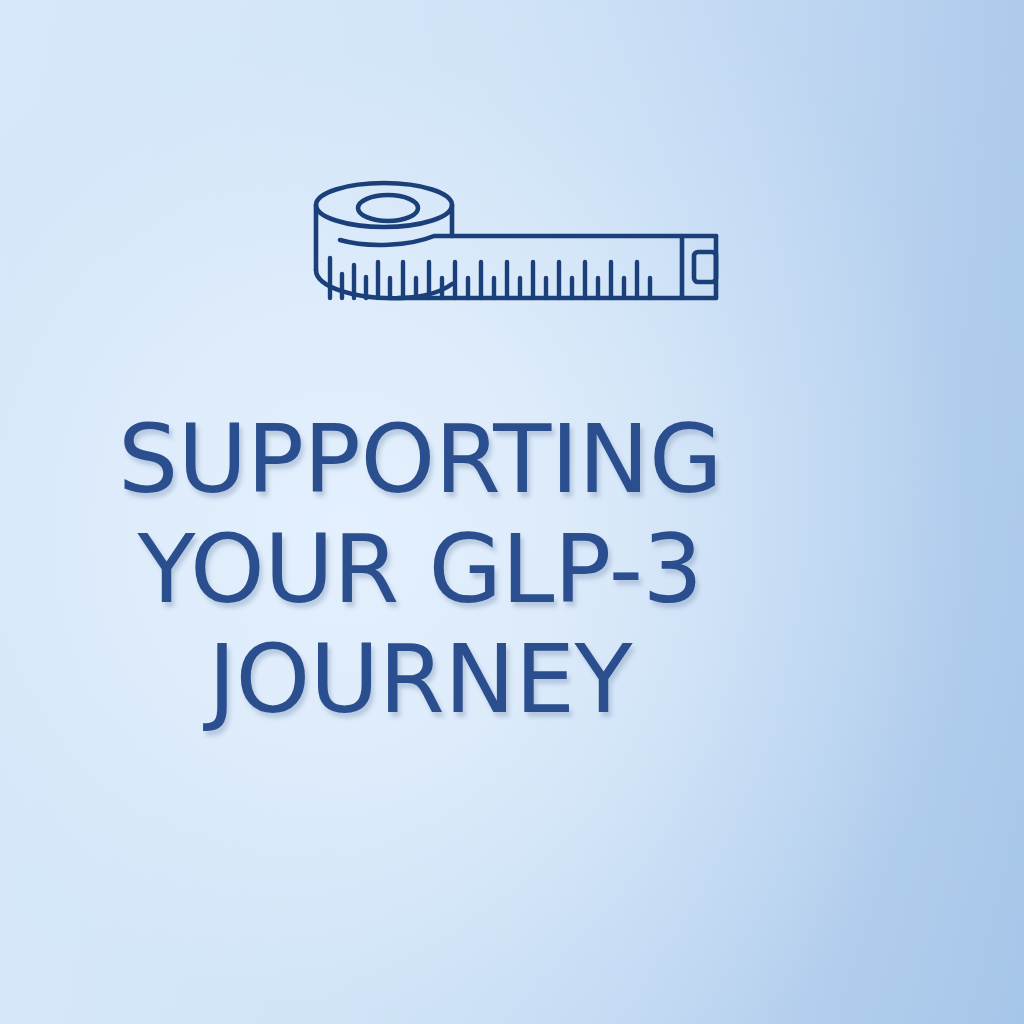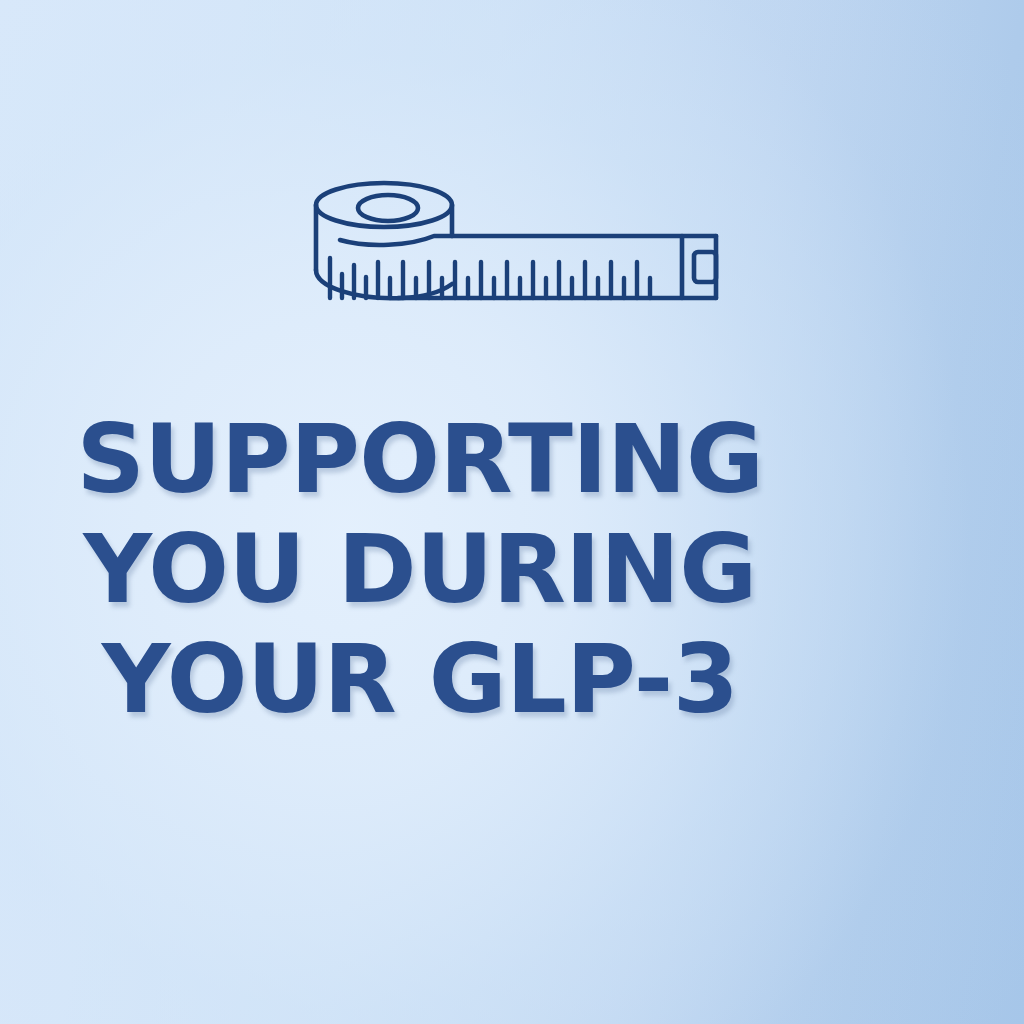--- a/index.html
+++ b/index.html
@@ -46,21 +46,21 @@
 
   
   #headline {
     position: absolute;
     left: 0;
     top: 404px;
     width: 840px;
     text-align: center;
     color: #2b4f8e;
     font-family: "DejaVu Sans", "Liberation Sans", sans-serif;
-    font-weight: bold;
+    font-weight: normal;
     font-size: 95px;
     line-height: 110px;
     letter-spacing: -0.5px;
     text-shadow: 3px 5px 4px rgba(120,145,180,0.38);
     -webkit-font-smoothing: antialiased;
   }
   #headline .line {
     display: block;
     white-space: nowrap;
   }
@@ -122,17 +122,17 @@
           <path d="M326 106 L326 126"></path>
           <path d="M339 90 L339 126"></path>
           <path d="M352 106 L352 126"></path>
         </g>
       </g>
     </svg>
   </div>
 
   <div id="headline">
     <span class="line">SUPPORTING</span>
-    <span class="line">YOU DURING</span>
     <span class="line">YOUR GLP-3</span>
+    <span class="line">JOURNEY</span>
   </div>
 
 </div>
 
 </body></html>

